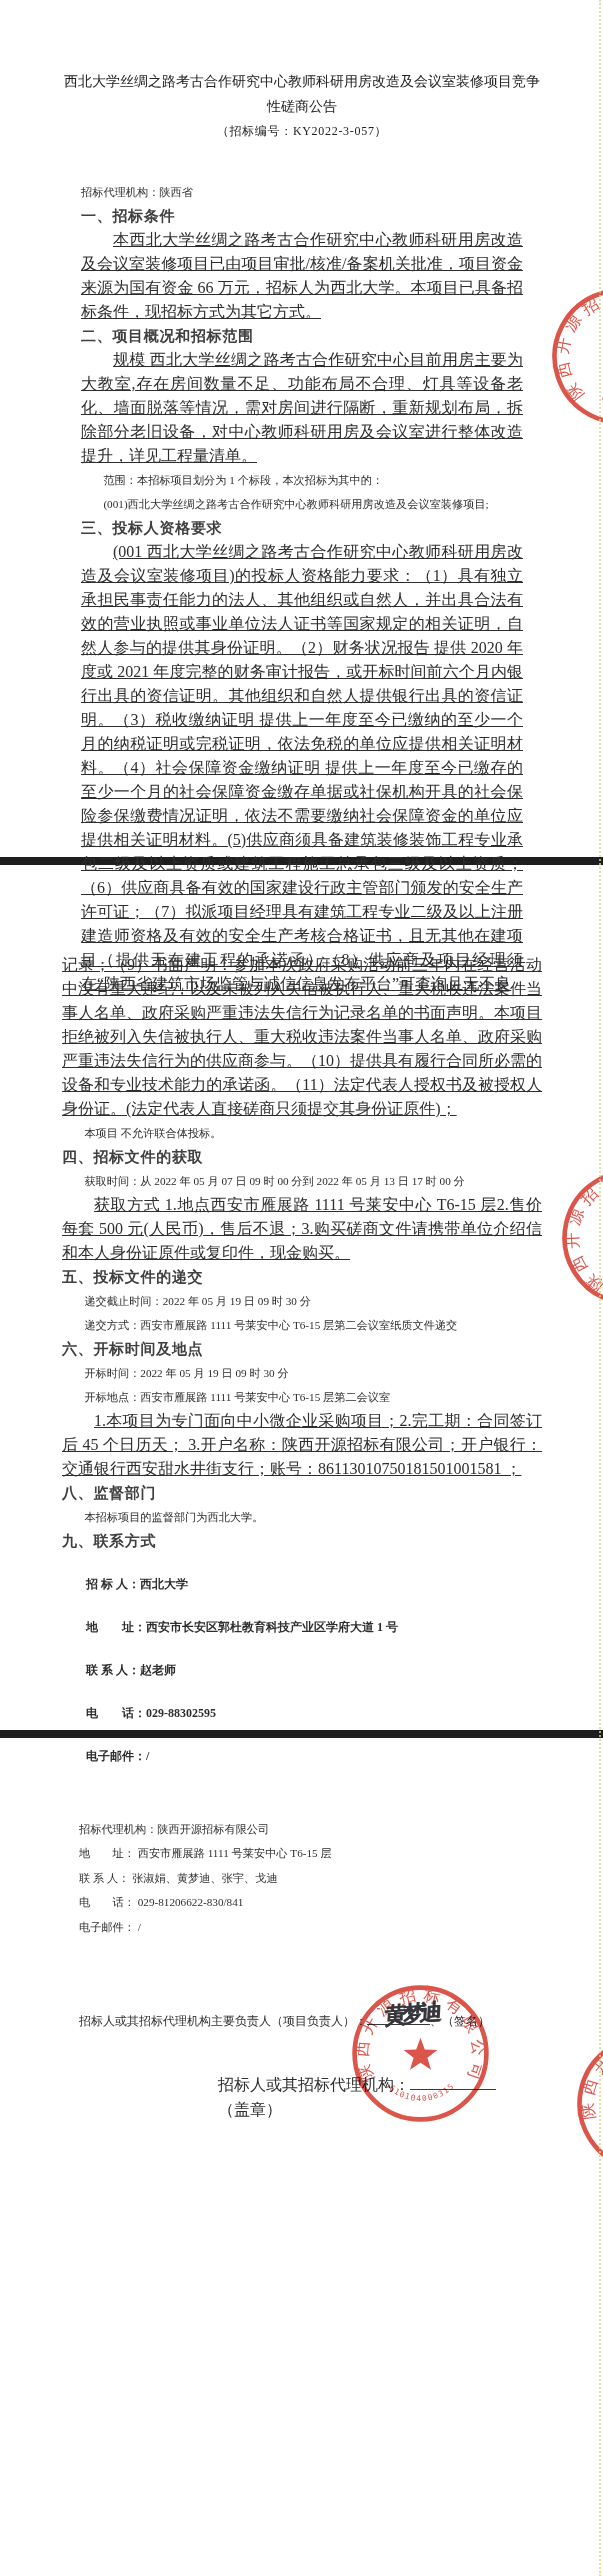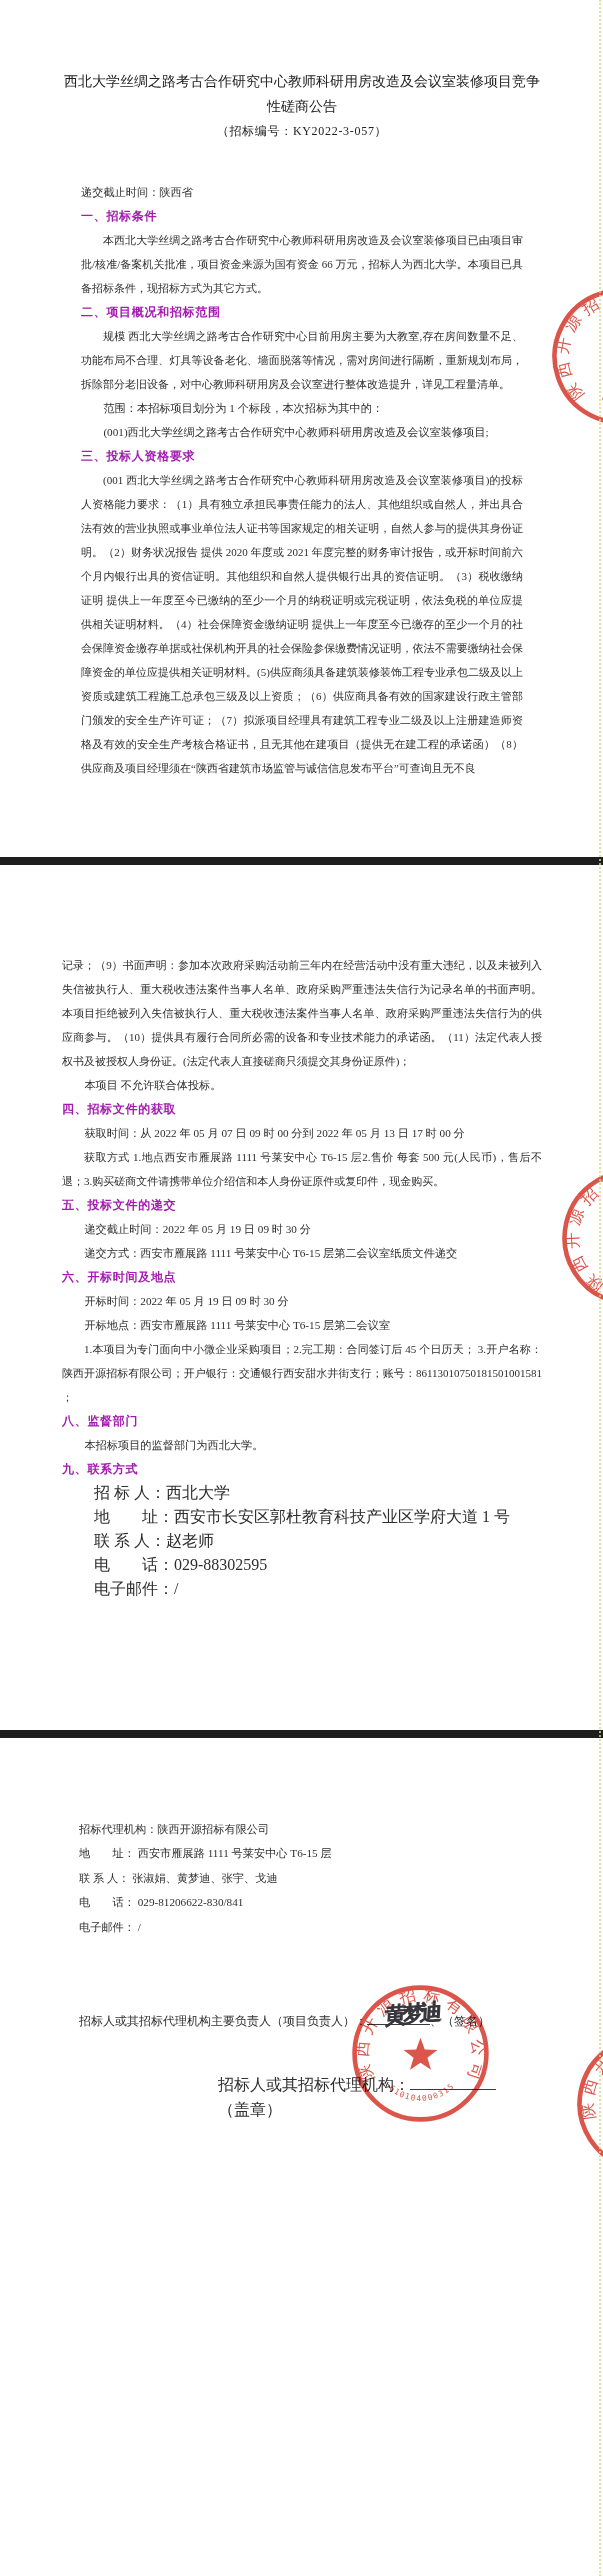--- a/index.html
+++ b/index.html
@@ -16,28 +16,28 @@
   .pagebar{height:8px;background:#1e1e1e;}
   .edge-line{
     position:absolute;top:0;right:2.6px;height:2576px;width:0;
     border-right:2px dotted rgba(214,219,130,.75);z-index:5;
   }
   .title{text-align:center;font-size:14px;line-height:25px;color:#222;margin:0 -20px;}
   .title .tender-no{font-size:12px;letter-spacing:0.7px;}
   p{margin:0;}
   .plain{font-size:11.2px;line-height:24px;text-align:justify;}
   .indent{text-indent:2em;}
-  .para{font-size:11px;line-height:24px;text-align:justify;text-indent:2em;}
+  .para{font-size:16px;line-height:24px;text-align:justify;text-indent:2em;text-decoration:underline;}
   .noindent{text-indent:0;}
   h2{
-    margin:0;font-size:12px;line-height:24px;font-weight:bold;color:#a21caf;
+    margin:0;font-size:15px;line-height:24px;font-weight:bold;color:#404040;
     font-family:"Liberation Sans","DejaVu Sans",sans-serif;letter-spacing:0.7px;
   }
   .mt-region{margin-top:36px;}
-  .contact p{font-size:16px;line-height:24px;margin-top:0;}
+  .contact p{font-size:12px;line-height:24px;margin-top:19px;font-weight:bold;}
   .agency p{font-size:11.2px;line-height:24.4px;}
   .sign1{font-size:12px;line-height:25px;margin-top:70px;}
   .sign2{font-size:16px;line-height:25px;margin-top:38px;padding-left:139px;}
   .sigspace{display:inline-block;width:63px;height:1em;border-bottom:1.3px solid #3a3a3e;vertical-align:baseline;}
   .sigspace.wide{width:86px;}
   .handsign{
     position:absolute;left:384px;top:1997px;width:86px;height:36px;z-index:6;
     font-size:22.4px;font-weight:bold;color:#36363c;letter-spacing:-4.6px;
     transform:rotate(-5deg) skewX(-8deg);
     text-shadow:0.7px 0 0 #44444a;
@@ -54,21 +54,21 @@
 <body>
 
 <div class="doc">
 
   <div class="page page1">
     <div class="title">
       <div>西北大学丝绸之路考古合作研究中心教师科研用房改造及会议室装修项目竞争</div>
       <div>性磋商公告</div>
       <div class="tender-no">（招标编号：KY2022-3-057）</div>
     </div>
-    <p class="plain mt-region">递交截止时间：陕西省</p>
+    <p class="plain mt-region">招标代理机构：陕西省</p>
     <h2>一、招标条件</h2>
     <p class="para">本西北大学丝绸之路考古合作研究中心教师科研用房改造及会议室装修项目已由项目审批/核准/备案机关批准，项目资金来源为国有资金 66 万元，招标人为西北大学。本项目已具备招标条件，现招标方式为其它方式。</p>
     <h2>二、项目概况和招标范围</h2>
     <p class="para">规模 西北大学丝绸之路考古合作研究中心目前用房主要为大教室,存在房间数量不足、功能布局不合理、灯具等设备老化、墙面脱落等情况，需对房间进行隔断，重新规划布局，拆除部分老旧设备，对中心教师科研用房及会议室进行整体改造提升，详见工程量清单。</p>
     <p class="plain indent">范围：本招标项目划分为 1 个标段，本次招标为其中的：</p>
     <p class="plain indent">(001)西北大学丝绸之路考古合作研究中心教师科研用房改造及会议室装修项目;</p>
     <h2>三、投标人资格要求</h2>
     <p class="para">(001 西北大学丝绸之路考古合作研究中心教师科研用房改造及会议室装修项目)的投标人资格能力要求：（1）具有独立承担民事责任能力的法人、其他组织或自然人，并出具合法有效的营业执照或事业单位法人证书等国家规定的相关证明，自然人参与的提供其身份证明。（2）财务状况报告 提供 2020 年度或 2021 年度完整的财务审计报告，或开标时间前六个月内银行出具的资信证明。其他组织和自然人提供银行出具的资信证明。（3）税收缴纳证明 提供上一年度至今已缴纳的至少一个月的纳税证明或完税证明，依法免税的单位应提供相关证明材料。（4）社会保障资金缴纳证明 提供上一年度至今已缴存的至少一个月的社会保障资金缴存单据或社保机构开具的社会保险参保缴费情况证明，依法不需要缴纳社会保障资金的单位应提供相关证明材料。(5)供应商须具备建筑装修装饰工程专业承包二级及以上资质或建筑工程施工总承包三级及以上资质；（6）供应商具备有效的国家建设行政主管部门颁发的安全生产许可证；（7）拟派项目经理具有建筑工程专业二级及以上注册建造师资格及有效的安全生产考核合格证书，且无其他在建项目（提供无在建工程的承诺函）（8）供应商及项目经理须在“陕西省建筑市场监管与诚信信息发布平台”可查询且无不良</p>
   </div>
 

